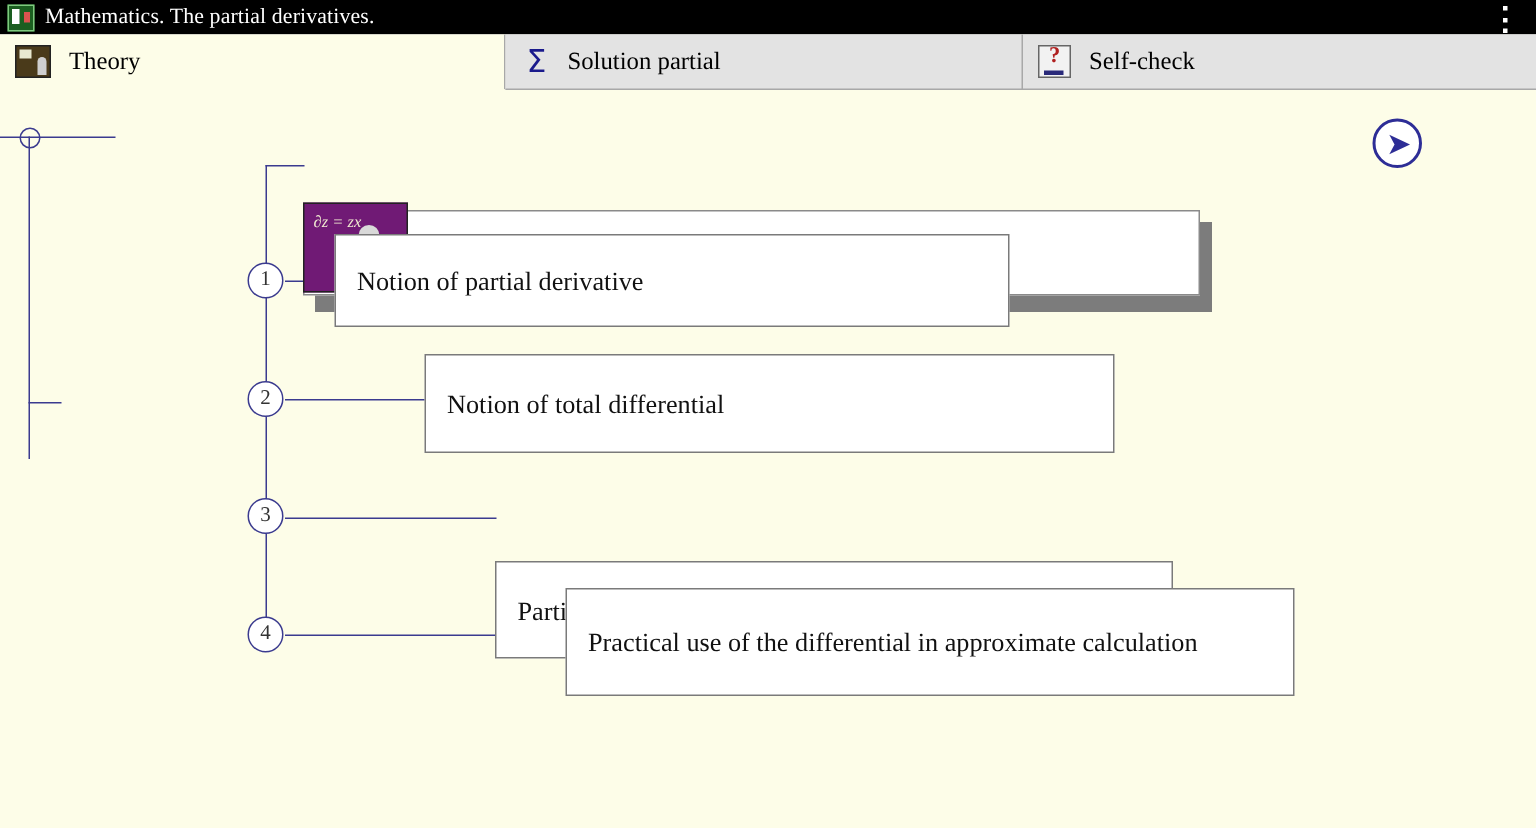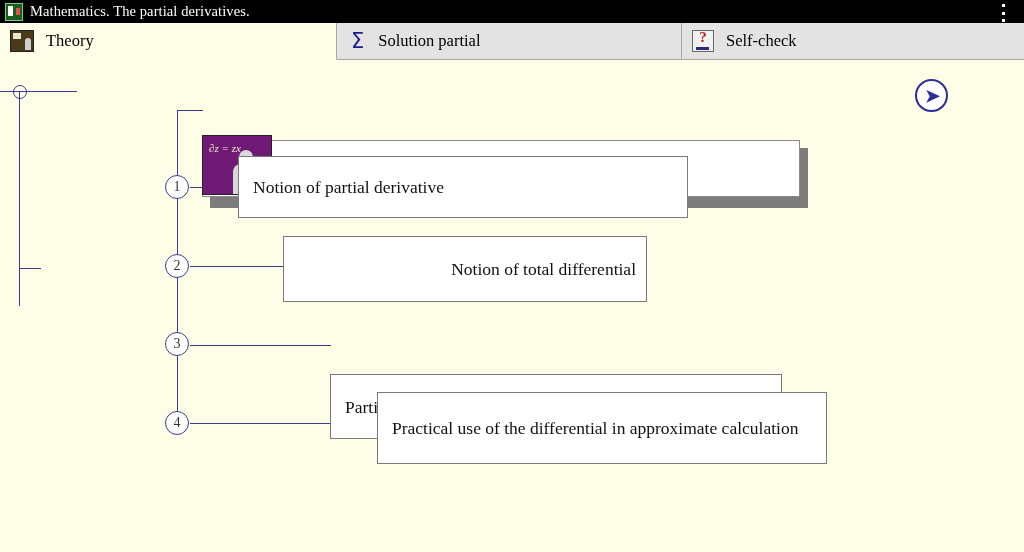--- a/index.html
+++ b/index.html
@@ -367,32 +367,32 @@
     <span class="chalk">∂z = zx</span>
     <span class="person-head"></span>
     <span class="person-body"></span>
   </div>
 
   <div class="next-btn">
     <span>➤</span>
   </div>
 
   <div class="bullet" style="left:165px; top:115px;">1</div>
-  <div class="item-box" style="left:238px; top:96px; width:450px; height:62px;">
+  <div class="item-box" style="left:223px; top:96px; width:450px; height:62px;">
     <span class="item-text">Notion of partial derivative</span>
   </div>
 
   <div class="bullet" style="left:165px; top:194px;">2</div>
-  <div class="item-box" style="left: 283px; width: 364px; height: 66px; top: 176px; justify-content: flex-end;">
+  <div class="item-box" style="left: 283px; width: 460px; height: 66px; top: 176px;">
     <span class="item-text">Notion of total differential</span>
   </div>
 
   <div class="bullet" style="left:165px; top:272px;">3</div>
   <div class="item-box" style="left:330px; top:314px; width:452px; height:65px;">
     <span class="item-text">Partial derivatives of various orders</span>
   </div>
 
   <div class="bullet" style="left:165px; top:351px;">4</div>
-  <div class="item-box" style="left:377px; top:332px; width:450px; height:72px; top:332px;">
+  <div class="item-box" style="left:377px; top:332px; width:486px; height:72px; top:332px;">
     <span class="item-text">Practical use of the differential in approximate calculation</span>
   </div>
 
 </div>
 
 </body></html>

